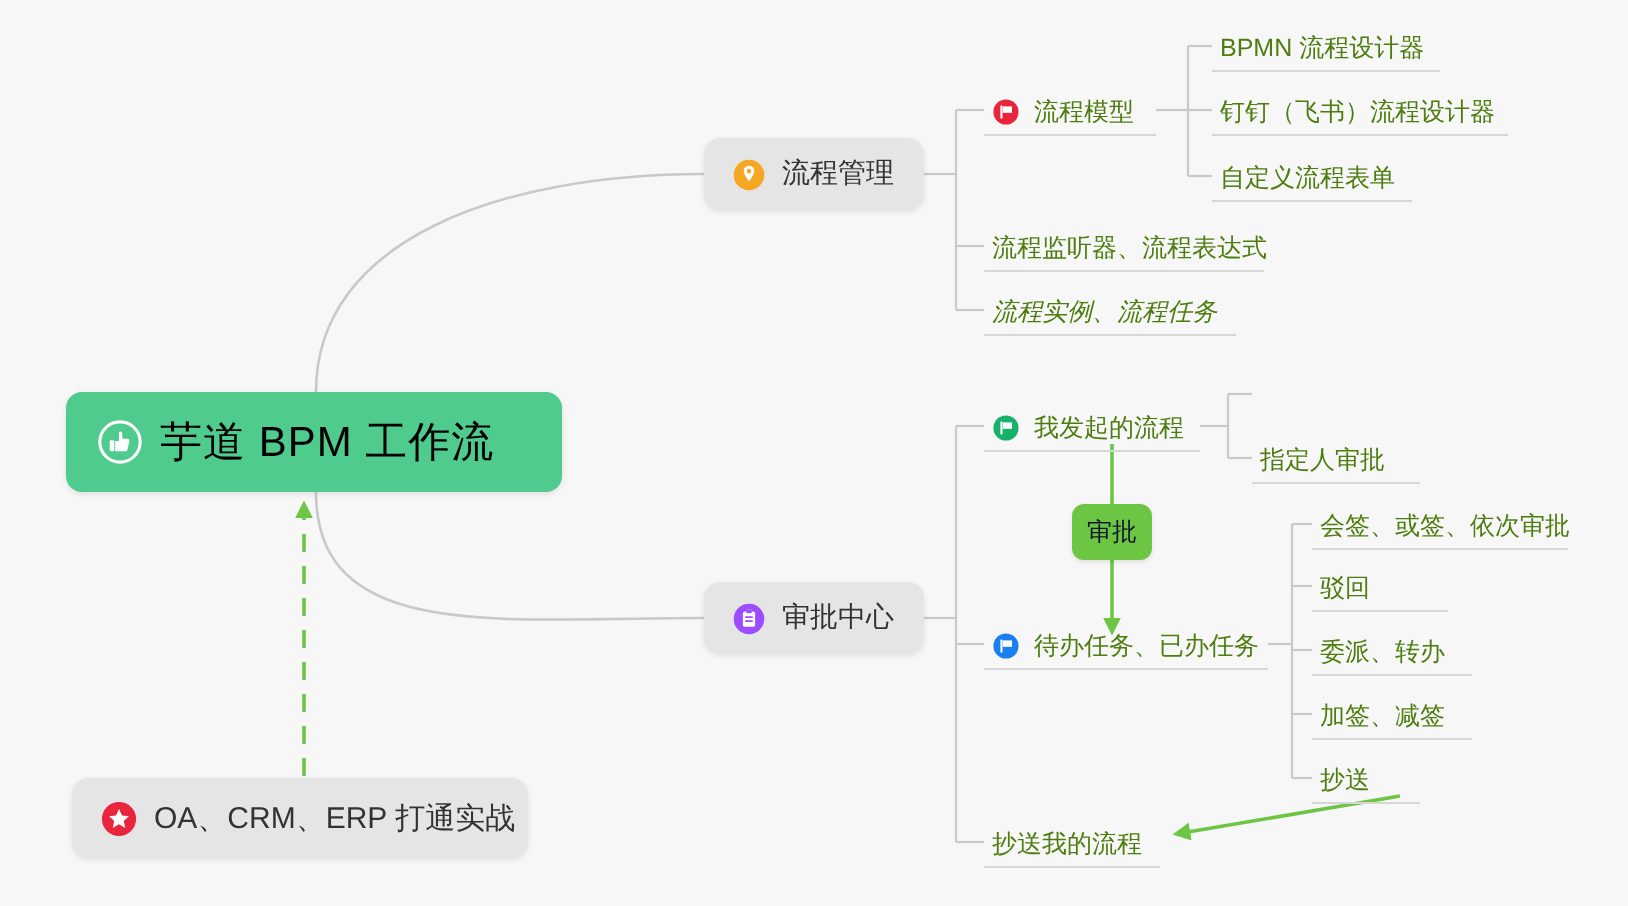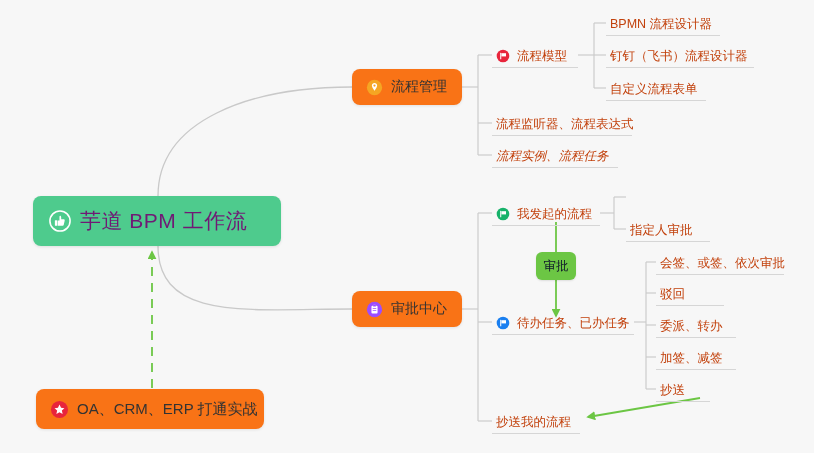--- a/index.html
+++ b/index.html
@@ -33,36 +33,36 @@
     height: 50px;
     background: #4ecb8d;
     border-radius: 8px;
     display: flex;
     align-items: center;
     padding: 0 16px;
     box-sizing: border-box;
     box-shadow: 0 1px 3px rgba(0,0,0,0.10);
   }
   .root-label {
-    color: #701a75;
+    color: #000000;
     font-size: 21px;
     letter-spacing: 0.5px;
     white-space: nowrap;
   }
   .root-ico {
     width: 22px;
     height: 22px;
     margin-right: 9px;
     flex: 0 0 auto;
   }
 
   
   .card {
     position: absolute;
-    background: #f97316;
+    background: #e5e5e5;
     border-radius: 8px;
     display: flex;
     align-items: center;
     padding: 0 14px;
     box-sizing: border-box;
     box-shadow: 0 1px 3px rgba(0,0,0,0.09);
   }
   .card .lbl {
     font-size: 14px;
     color: #333333;
@@ -85,21 +85,21 @@
     position: absolute;
     display: flex;
     align-items: flex-end;
     box-sizing: border-box;
     padding: 0 4px 3px 4px;
     border-bottom: 1px solid #d6d6d6;
     height: 25px;
   }
   .topic .lbl {
     font-size: 12.5px;
-    color: #c2410c;
+    color: #4d7c0f;
     white-space: nowrap;
     line-height: 15px;
   }
   .topic .ico {
     width: 14px;
     height: 14px;
     margin-right: 7px;
     flex: 0 0 auto;
     margin-bottom: 1px;
   }

